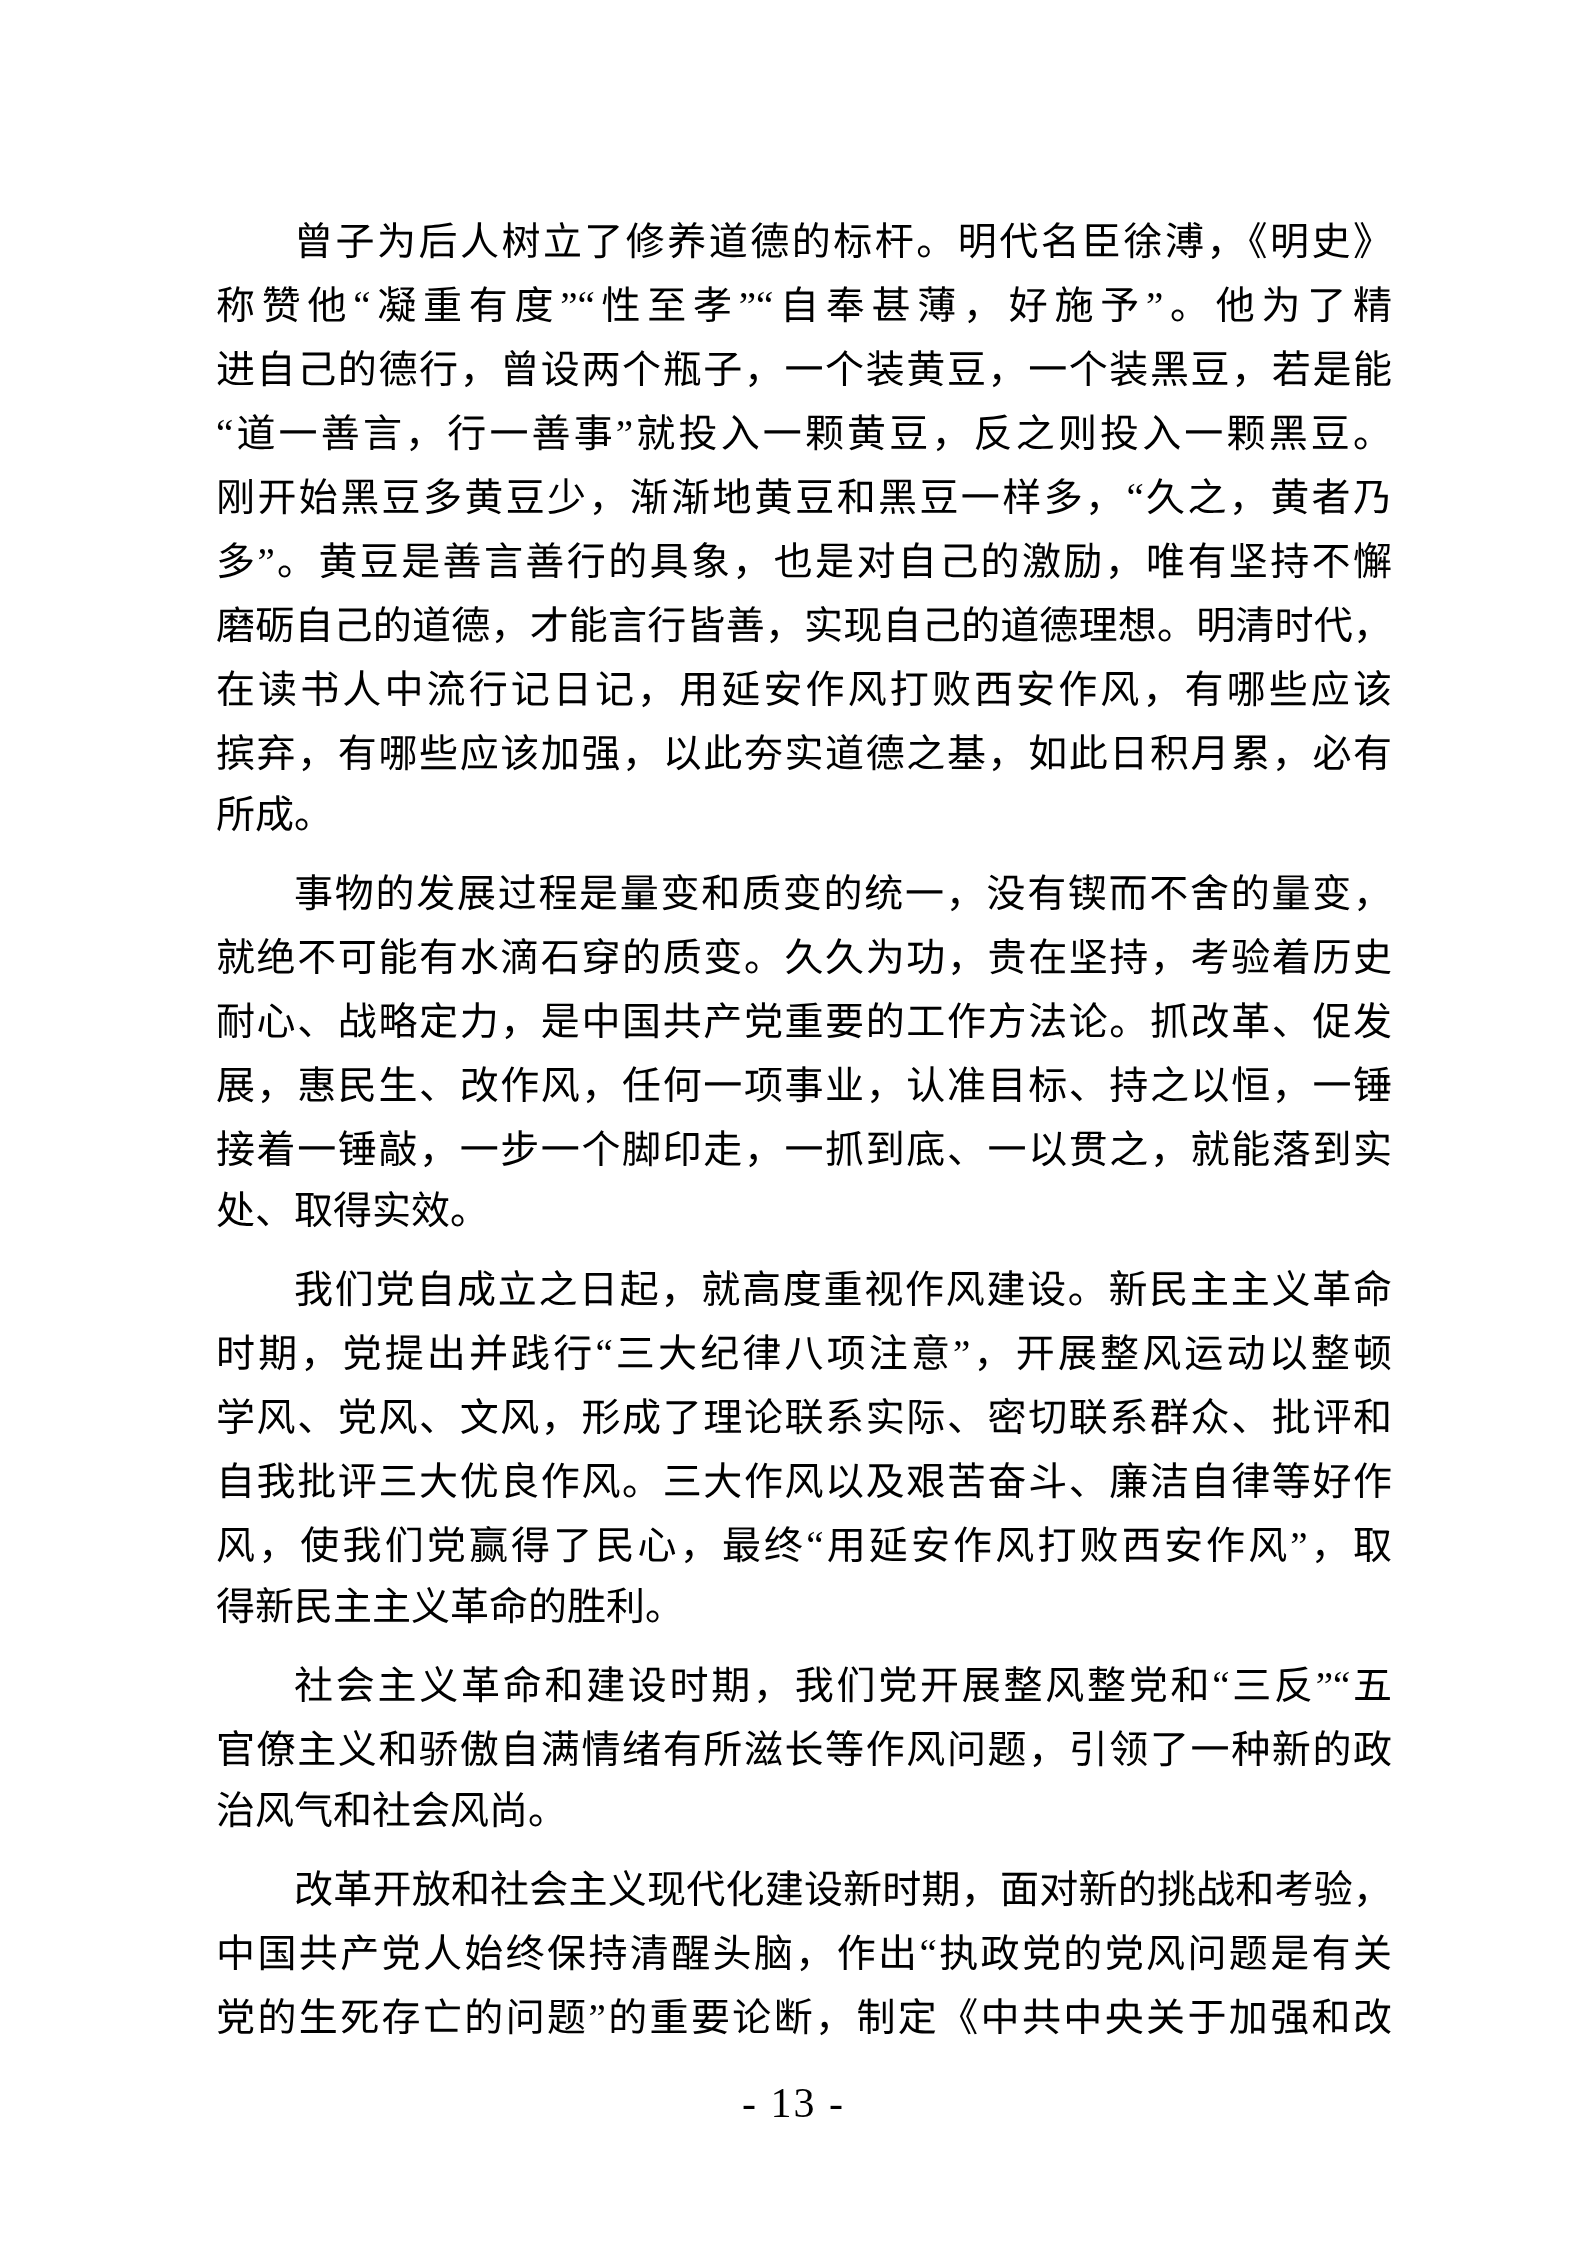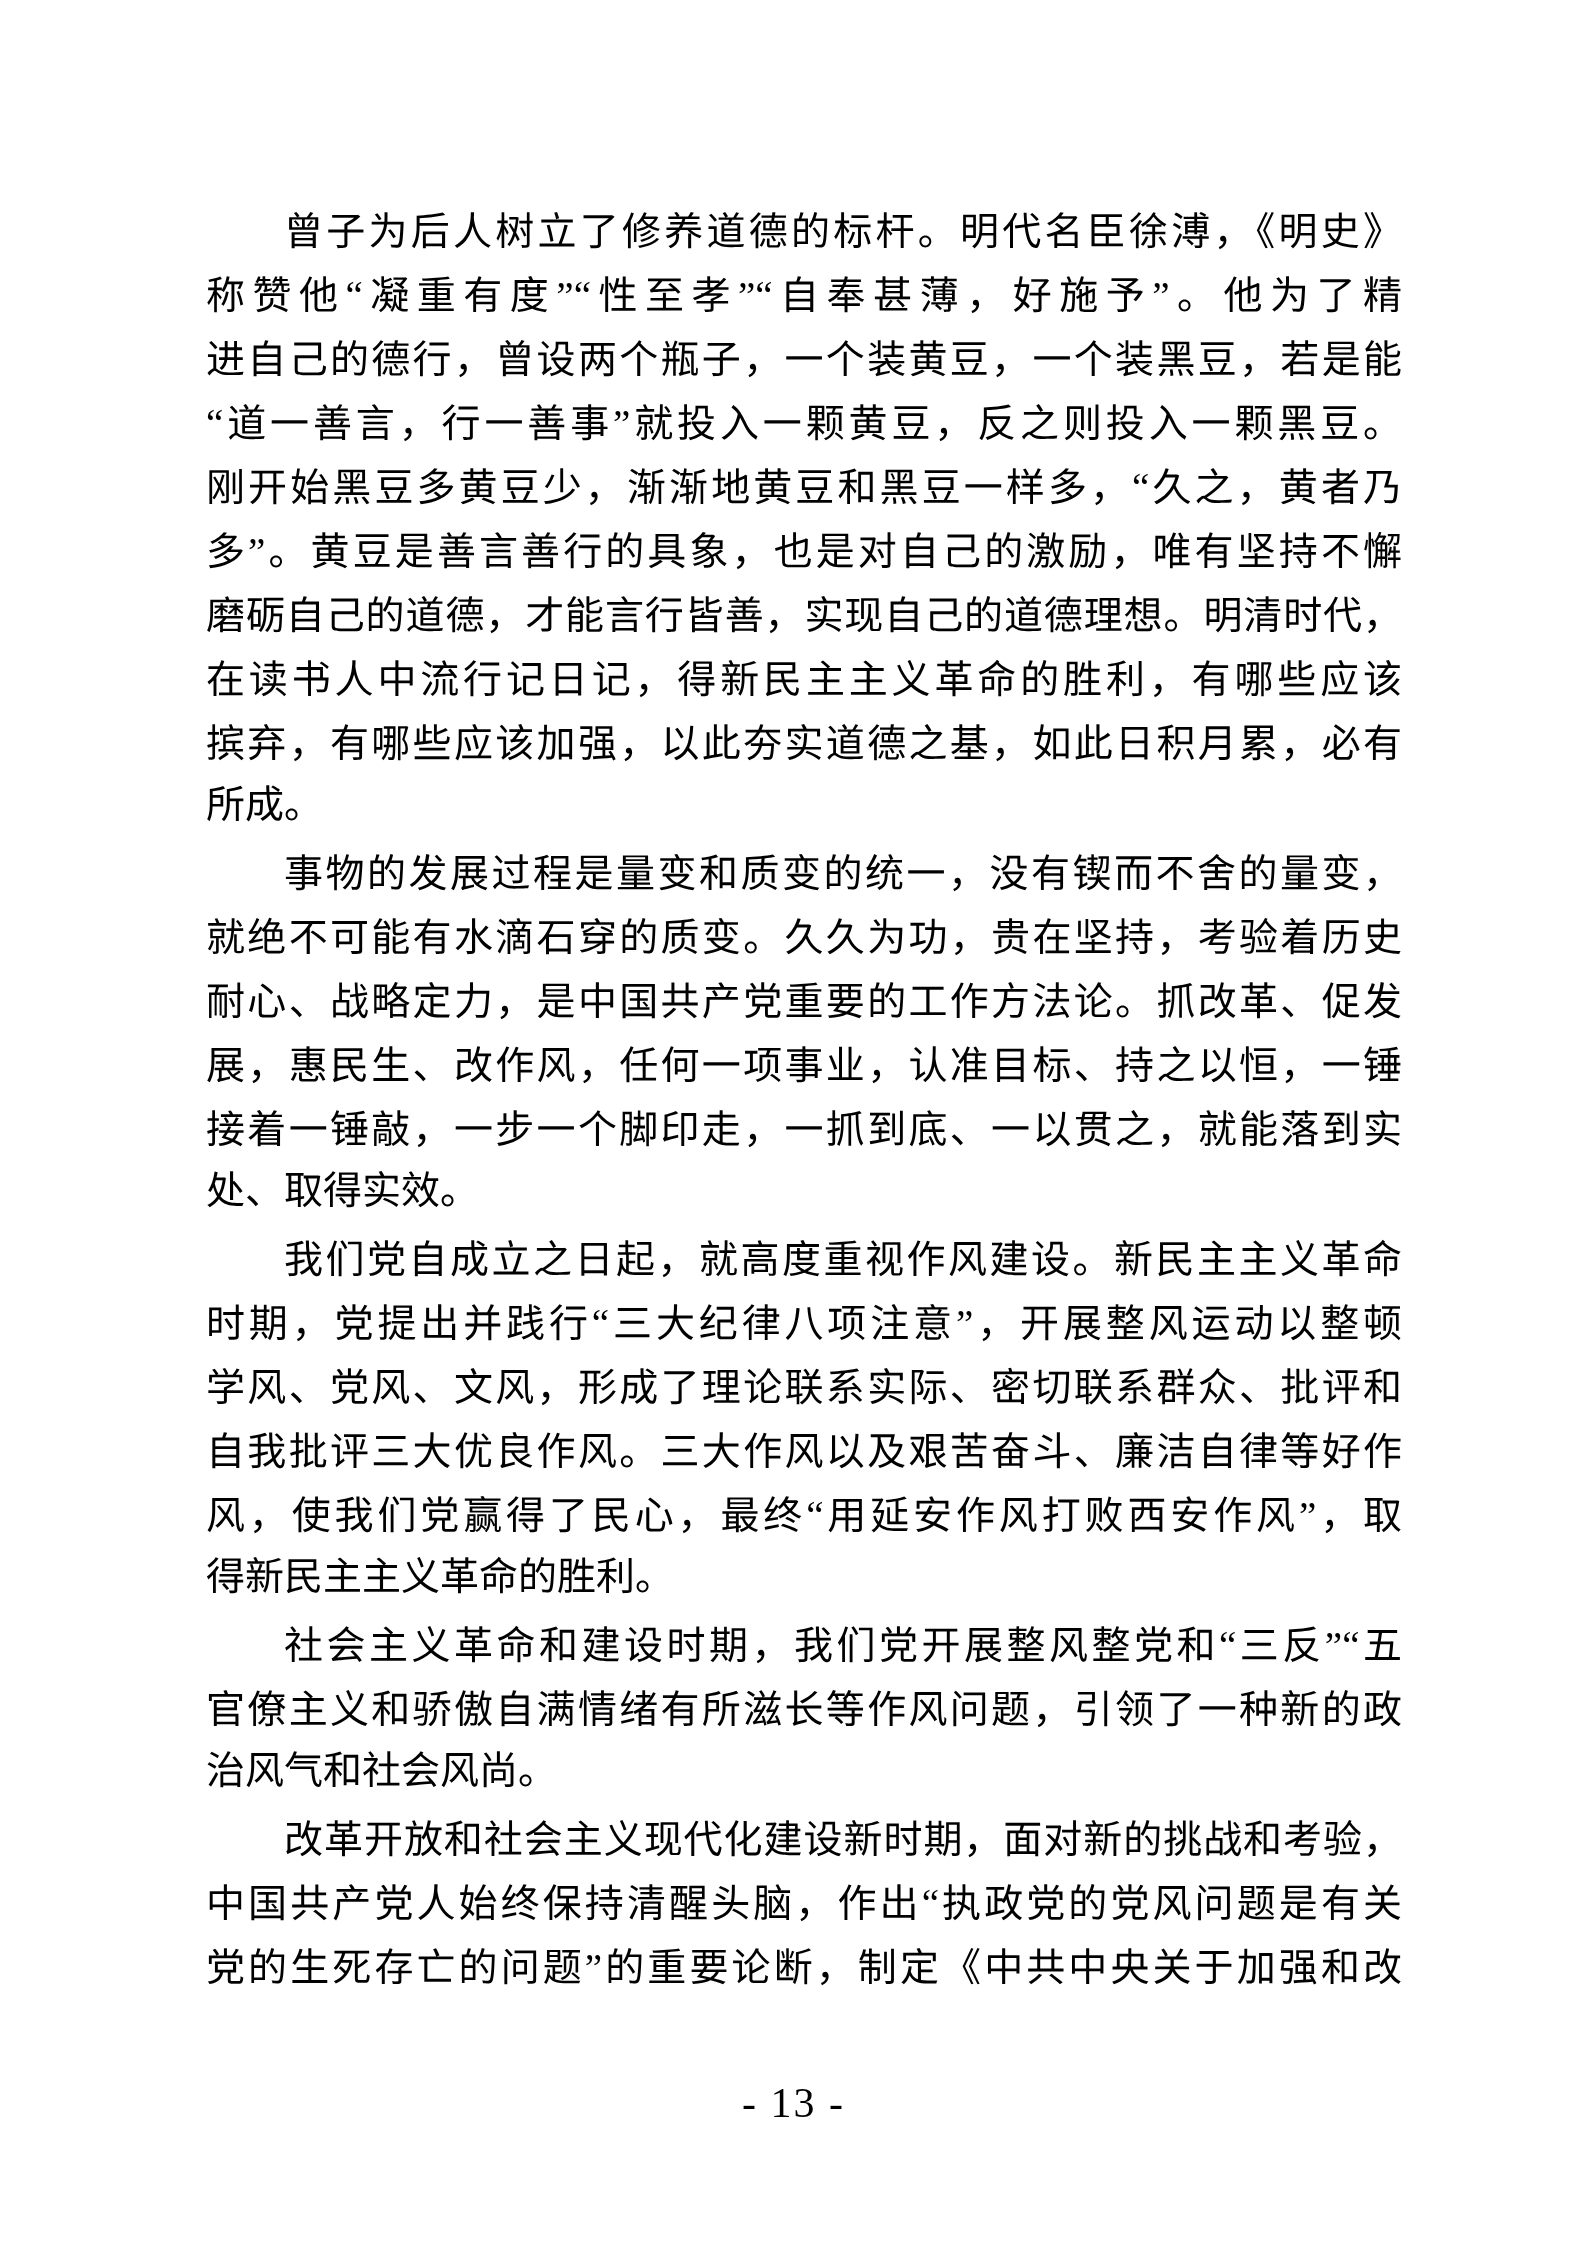--- a/index.html
+++ b/index.html
@@ -11,21 +11,21 @@
     color:#000000;
     font-family:"Liberation Serif","DejaVu Serif",serif;
     overflow:hidden;
   }
   .doc-body{
     position:absolute;
     left:204px;
     top:198px;
     width:1200px;
   }
-  .paragraph{margin:2px;padding:0;}
+  .paragraph{margin:12px;padding:0;}
   .line{
     font-size:39px;
     line-height:64px;
     height:64px;
     text-align:justify;
     text-align-last:justify;
     overflow:hidden;
   }
   .line.first{text-indent:2em;}
   .line.final{text-align-last:left;font-family:Liberation Mono, monospace;}
@@ -48,21 +48,21 @@
 <div class="page">
   <div class="doc-body">
       <div class="paragraph">
         <div class="line first">曾子为后人树立了修养道德的标杆。明代名臣徐溥，《明史》</div>
         <div class="line">称赞他“凝重有度”“性至孝”“自奉甚薄，好施予”。他为了精</div>
         <div class="line">进自己的德行，曾设两个瓶子，一个装黄豆，一个装黑豆，若是能</div>
         <div class="line">“道一善言，行一善事”就投入一颗黄豆，反之则投入一颗黑豆。</div>
         <div class="line">刚开始黑豆多黄豆少，渐渐地黄豆和黑豆一样多，“久之，黄者乃</div>
         <div class="line">多”。黄豆是善言善行的具象，也是对自己的激励，唯有坚持不懈</div>
         <div class="line">磨砺自己的道德，才能言行皆善，实现自己的道德理想。明清时代，</div>
-        <div class="line">在读书人中流行记日记，得新民主主义革命的胜利，有哪些应该</div>
+        <div class="line">在读书人中流行记日记，用延安作风打败西安作风，有哪些应该</div>
         <div class="line">摈弃，有哪些应该加强，以此夯实道德之基，如此日积月累，必有</div>
         <div class="line final">所成。</div>
       </div>
       <div class="paragraph">
         <div class="line first">事物的发展过程是量变和质变的统一，没有锲而不舍的量变，</div>
         <div class="line">就绝不可能有水滴石穿的质变。久久为功，贵在坚持，考验着历史</div>
         <div class="line">耐心、战略定力，是中国共产党重要的工作方法论。抓改革、促发</div>
         <div class="line">展，惠民生、改作风，任何一项事业，认准目标、持之以恒，一锤</div>
         <div class="line">接着一锤敲，一步一个脚印走，一抓到底、一以贯之，就能落到实</div>
         <div class="line final">处、取得实效。</div>

